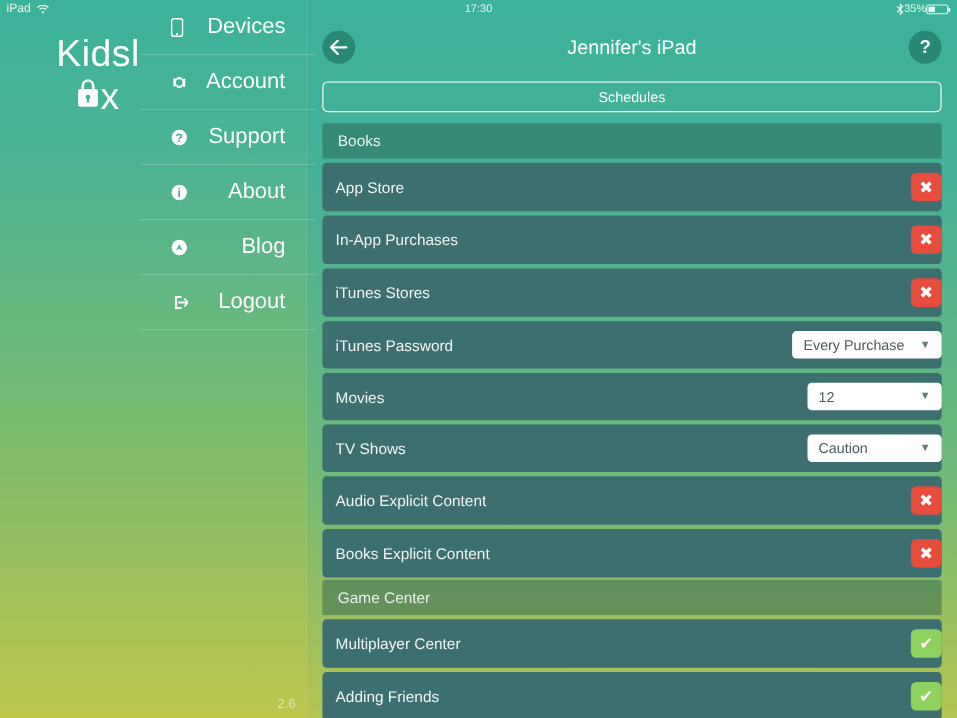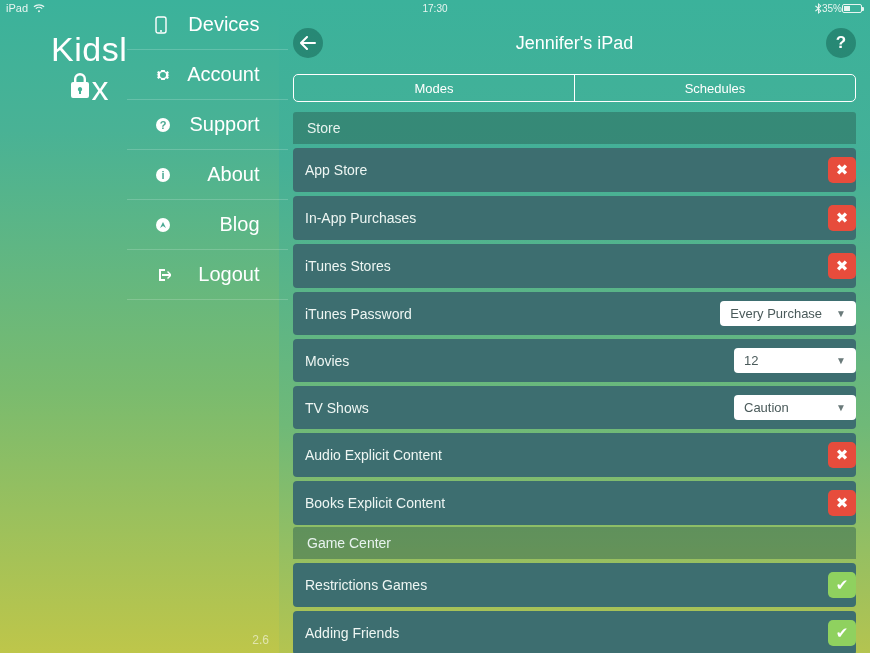--- a/index.html
+++ b/index.html
@@ -179,30 +179,27 @@
       <svg width="16" height="14" viewBox="0 0 16 14">
           <path d="M7 1L1 7l6 6M1 7h14" stroke="#fff" stroke-width="2" fill="none" stroke-linecap="round"></path>
         </svg>
     </div>
     <div class="header-title">Jennifer's iPad</div>
     <div class="circle-btn" style="margin-left:auto;font-weight:bold">?</div>
   </div>
 
   <div class="tabs">
     <div class="tab">
-        <span>Modes</span>
-      </div>
-    <div class="tab">
         <span>Schedules</span>
       </div>
   </div>
 
   <div class="content">
 
-    <div class="section-header">Store</div>
+    <div class="section-header">Books</div>
 
     <div class="row">
       <span class="label">App Store</span>
       <div class="toggle blocked">
           <span>✖</span>
         </div>
     </div>
     <div class="row">
       <span class="label">In-App Purchases</span>
       <div class="toggle blocked">
@@ -244,21 +241,21 @@
     </div>
     <div class="row">
       <span class="label">Books Explicit Content</span>
       <div class="toggle blocked">
           <span>✖</span>
         </div>
     </div>
 
     <div class="section-header">Game Center</div>
     <div class="row">
-      <span class="label">Restrictions Games</span>
+      <span class="label">Multiplayer Center</span>
       <div class="toggle allowed">
           <span>✔</span>
         </div>
     </div>
     <div class="row">
       <span class="label">Adding Friends</span>
       <div class="toggle allowed">
           <span>✔</span>
         </div>
     </div>

